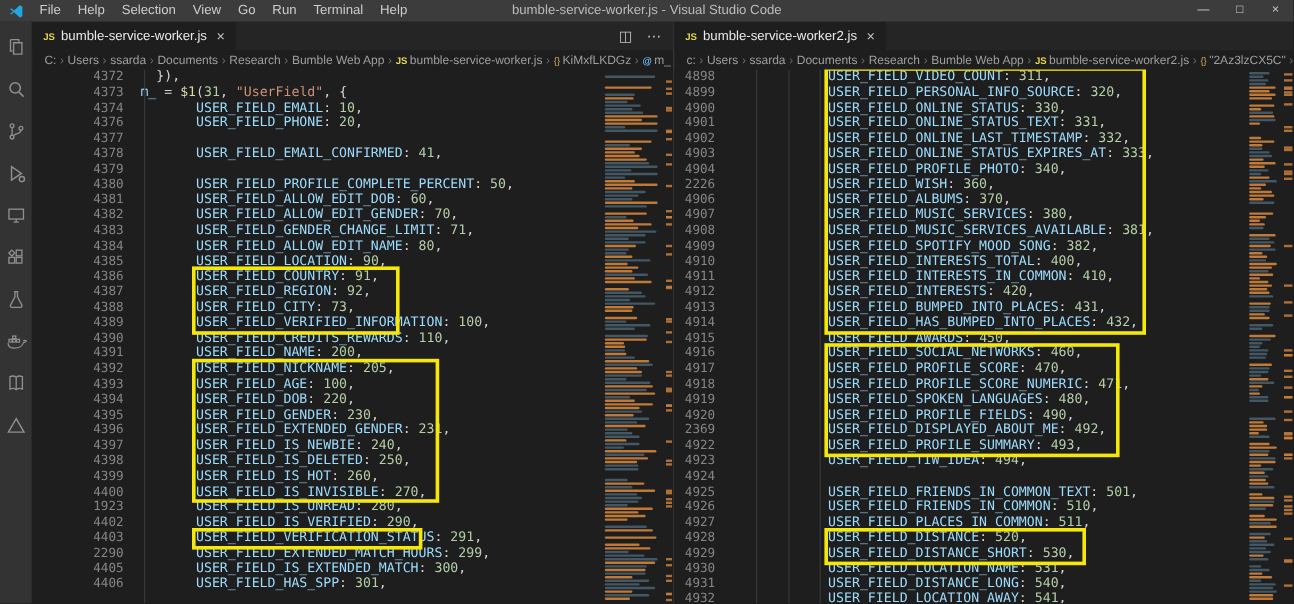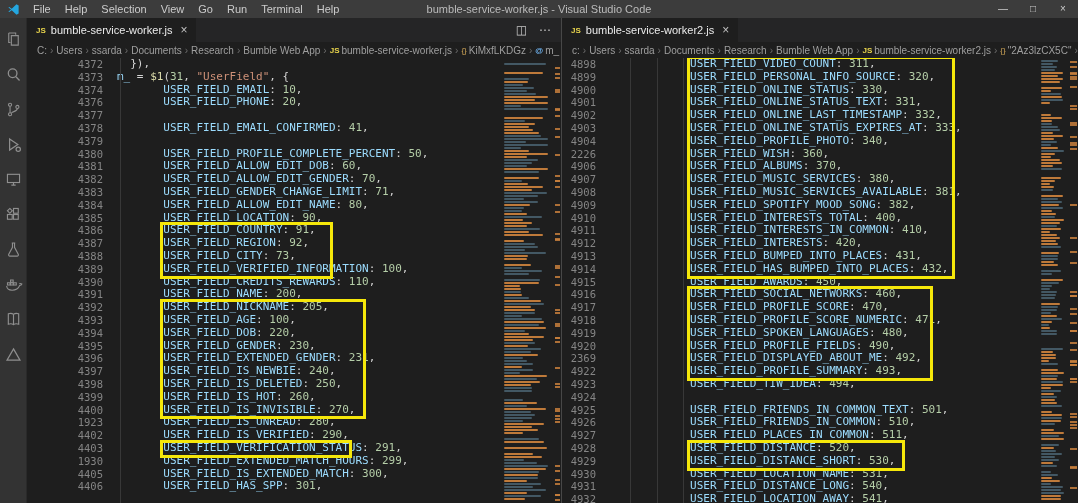--- a/index.html
+++ b/index.html
@@ -249,21 +249,21 @@
               <div class="code-line"><span class="ln">4394</span><span class="ct">       <span class="tk-pr">USER_FIELD_DOB</span><span class="tk-pn">: </span><span class="tk-nm">220</span><span class="tk-pn">,</span></span></div>
               <div class="code-line"><span class="ln">4395</span><span class="ct">       <span class="tk-pr">USER_FIELD_GENDER</span><span class="tk-pn">: </span><span class="tk-nm">230</span><span class="tk-pn">,</span></span></div>
               <div class="code-line"><span class="ln">4396</span><span class="ct">       <span class="tk-pr">USER_FIELD_EXTENDED_GENDER</span><span class="tk-pn">: </span><span class="tk-nm">231</span><span class="tk-pn">,</span></span></div>
               <div class="code-line"><span class="ln">4397</span><span class="ct">       <span class="tk-pr">USER_FIELD_IS_NEWBIE</span><span class="tk-pn">: </span><span class="tk-nm">240</span><span class="tk-pn">,</span></span></div>
               <div class="code-line"><span class="ln">4398</span><span class="ct">       <span class="tk-pr">USER_FIELD_IS_DELETED</span><span class="tk-pn">: </span><span class="tk-nm">250</span><span class="tk-pn">,</span></span></div>
               <div class="code-line"><span class="ln">4399</span><span class="ct">       <span class="tk-pr">USER_FIELD_IS_HOT</span><span class="tk-pn">: </span><span class="tk-nm">260</span><span class="tk-pn">,</span></span></div>
               <div class="code-line"><span class="ln">4400</span><span class="ct">       <span class="tk-pr">USER_FIELD_IS_INVISIBLE</span><span class="tk-pn">: </span><span class="tk-nm">270</span><span class="tk-pn">,</span></span></div>
               <div class="code-line"><span class="ln">1923</span><span class="ct">       <span class="tk-pr">USER_FIELD_IS_UNREAD</span><span class="tk-pn">: </span><span class="tk-nm">280</span><span class="tk-pn">,</span></span></div>
               <div class="code-line"><span class="ln">4402</span><span class="ct">       <span class="tk-pr">USER_FIELD_IS_VERIFIED</span><span class="tk-pn">: </span><span class="tk-nm">290</span><span class="tk-pn">,</span></span></div>
               <div class="code-line"><span class="ln">4403</span><span class="ct">       <span class="tk-pr">USER_FIELD_VERIFICATION_STATUS</span><span class="tk-pn">: </span><span class="tk-nm">291</span><span class="tk-pn">,</span></span></div>
-              <div class="code-line"><span class="ln">1930</span><span class="ct">       <span class="tk-pr">USER_FIELD_EXTENDED_MATCH_HOURS</span><span class="tk-pn">: </span><span class="tk-nm">299</span><span class="tk-pn">,</span></span></div>
+              <div class="code-line"><span class="ln">2290</span><span class="ct">       <span class="tk-pr">USER_FIELD_EXTENDED_MATCH_HOURS</span><span class="tk-pn">: </span><span class="tk-nm">299</span><span class="tk-pn">,</span></span></div>
               <div class="code-line"><span class="ln">4405</span><span class="ct">       <span class="tk-pr">USER_FIELD_IS_EXTENDED_MATCH</span><span class="tk-pn">: </span><span class="tk-nm">300</span><span class="tk-pn">,</span></span></div>
               <div class="code-line"><span class="ln">4406</span><span class="ct">       <span class="tk-pr">USER_FIELD_HAS_SPP</span><span class="tk-pn">: </span><span class="tk-nm">301</span><span class="tk-pn">,</span></span></div>
             </div>
           <div class="minimap">
               <div class="mm-bar" style="top: 5px; left: 2px; width: 42px; background: rgb(91, 126, 146); opacity: 0.6;"></div>
               <div class="mm-bar" style="top: 14px; left: 2px; width: 39px; background: rgb(200, 127, 60); opacity: 0.95;"></div>
               <div class="mm-bar" style="top: 20px; left: 2px; width: 25px; background: rgb(91, 126, 146); opacity: 0.6;"></div>
               <div class="mm-bar" style="top: 23px; left: 2px; width: 24px; background: rgb(200, 127, 60); opacity: 0.95;"></div>
               <div class="mm-bar" style="top: 26px; left: 2px; width: 19px; background: rgb(91, 126, 146); opacity: 0.6;"></div>
               <div class="mm-bar" style="top: 29px; left: 2px; width: 30px; background: rgb(91, 126, 146); opacity: 0.6;"></div>

